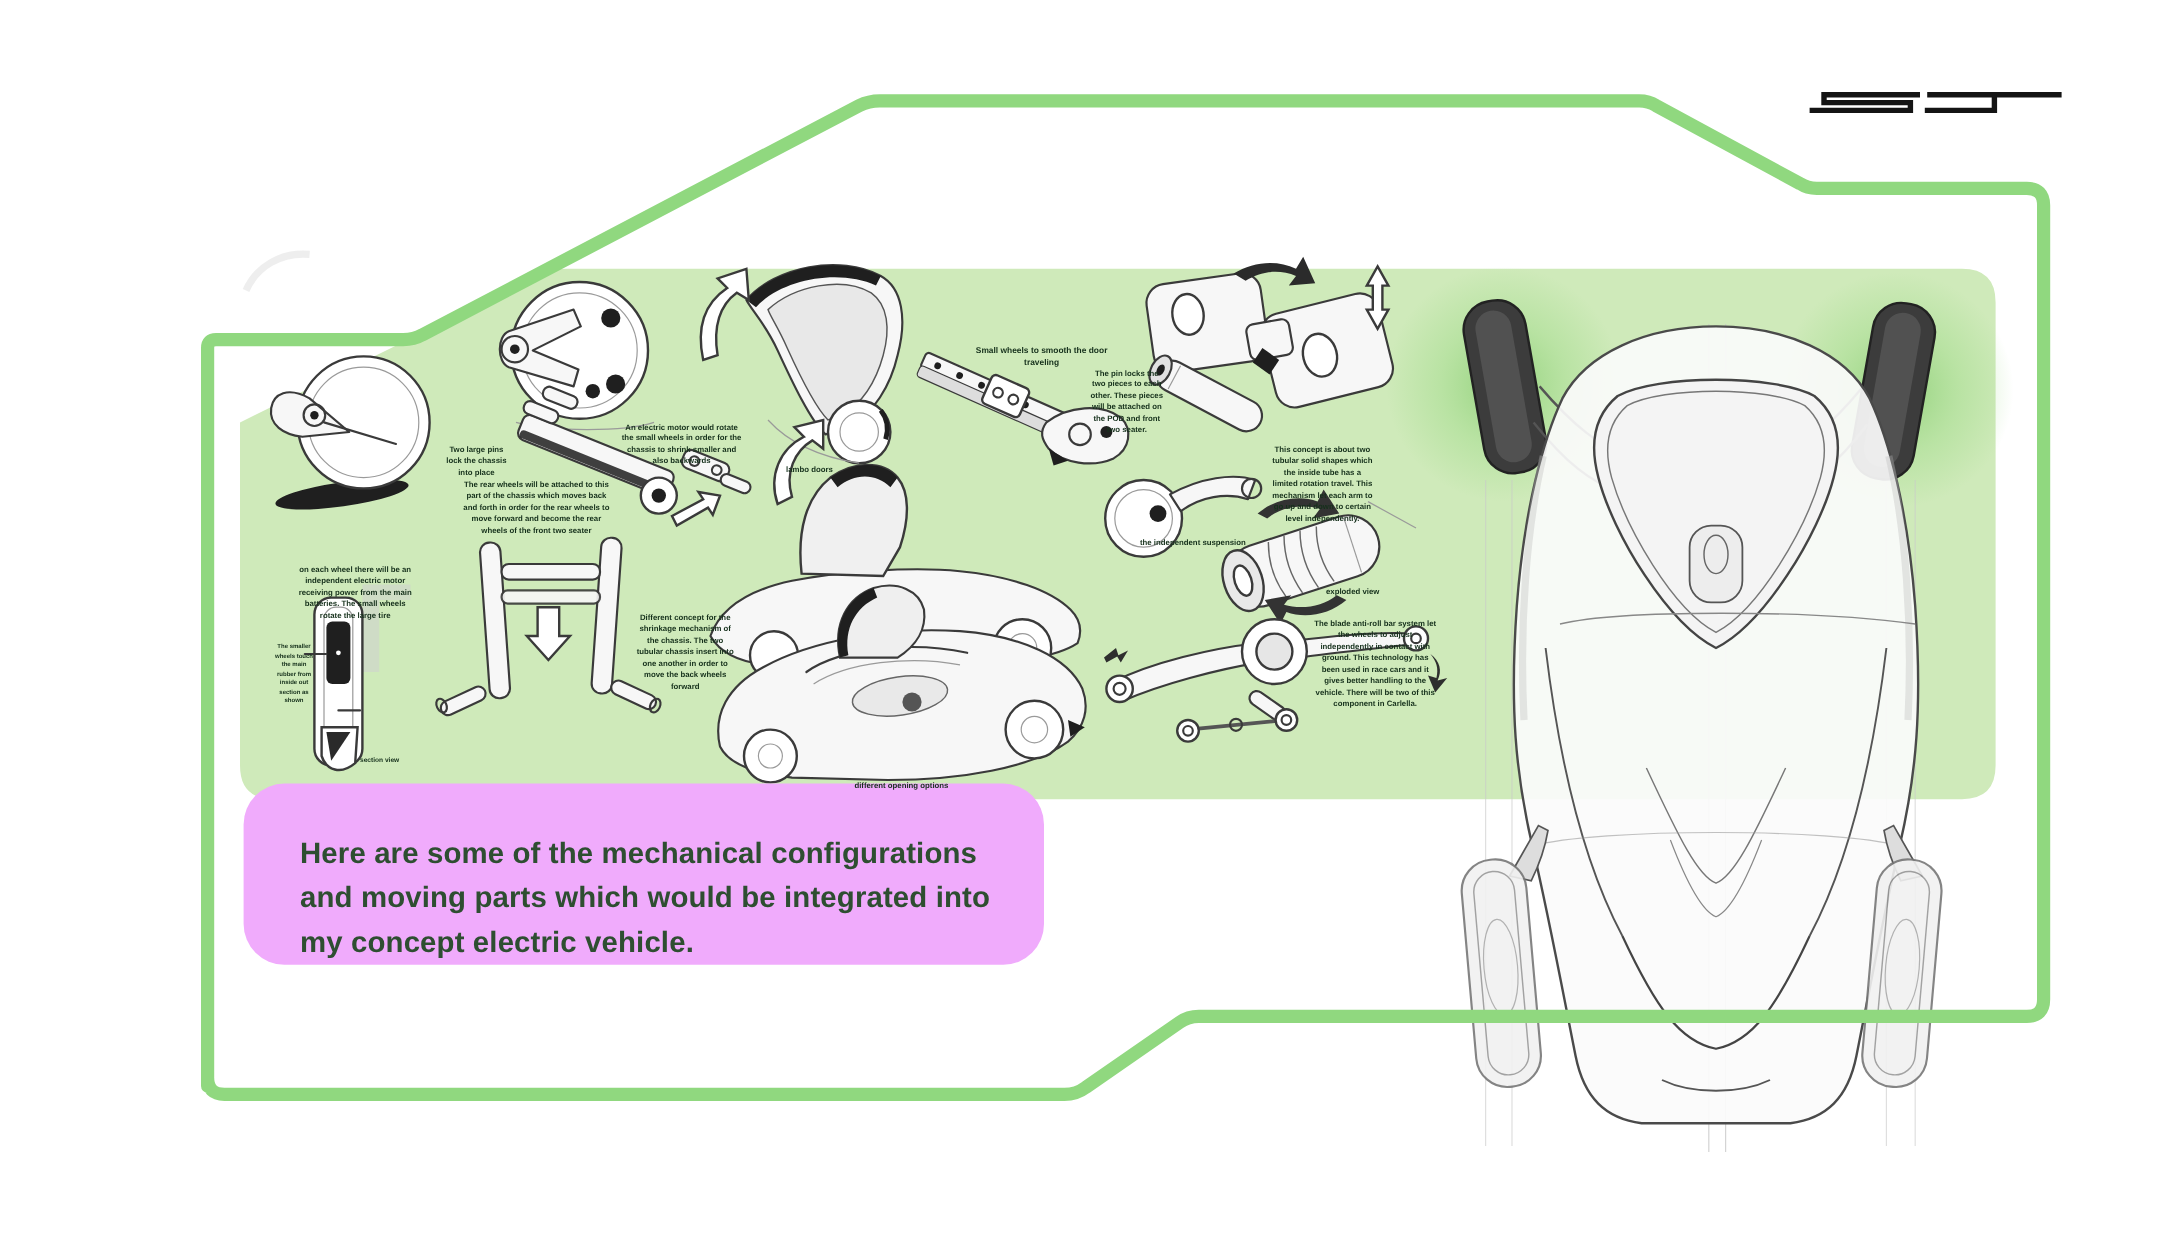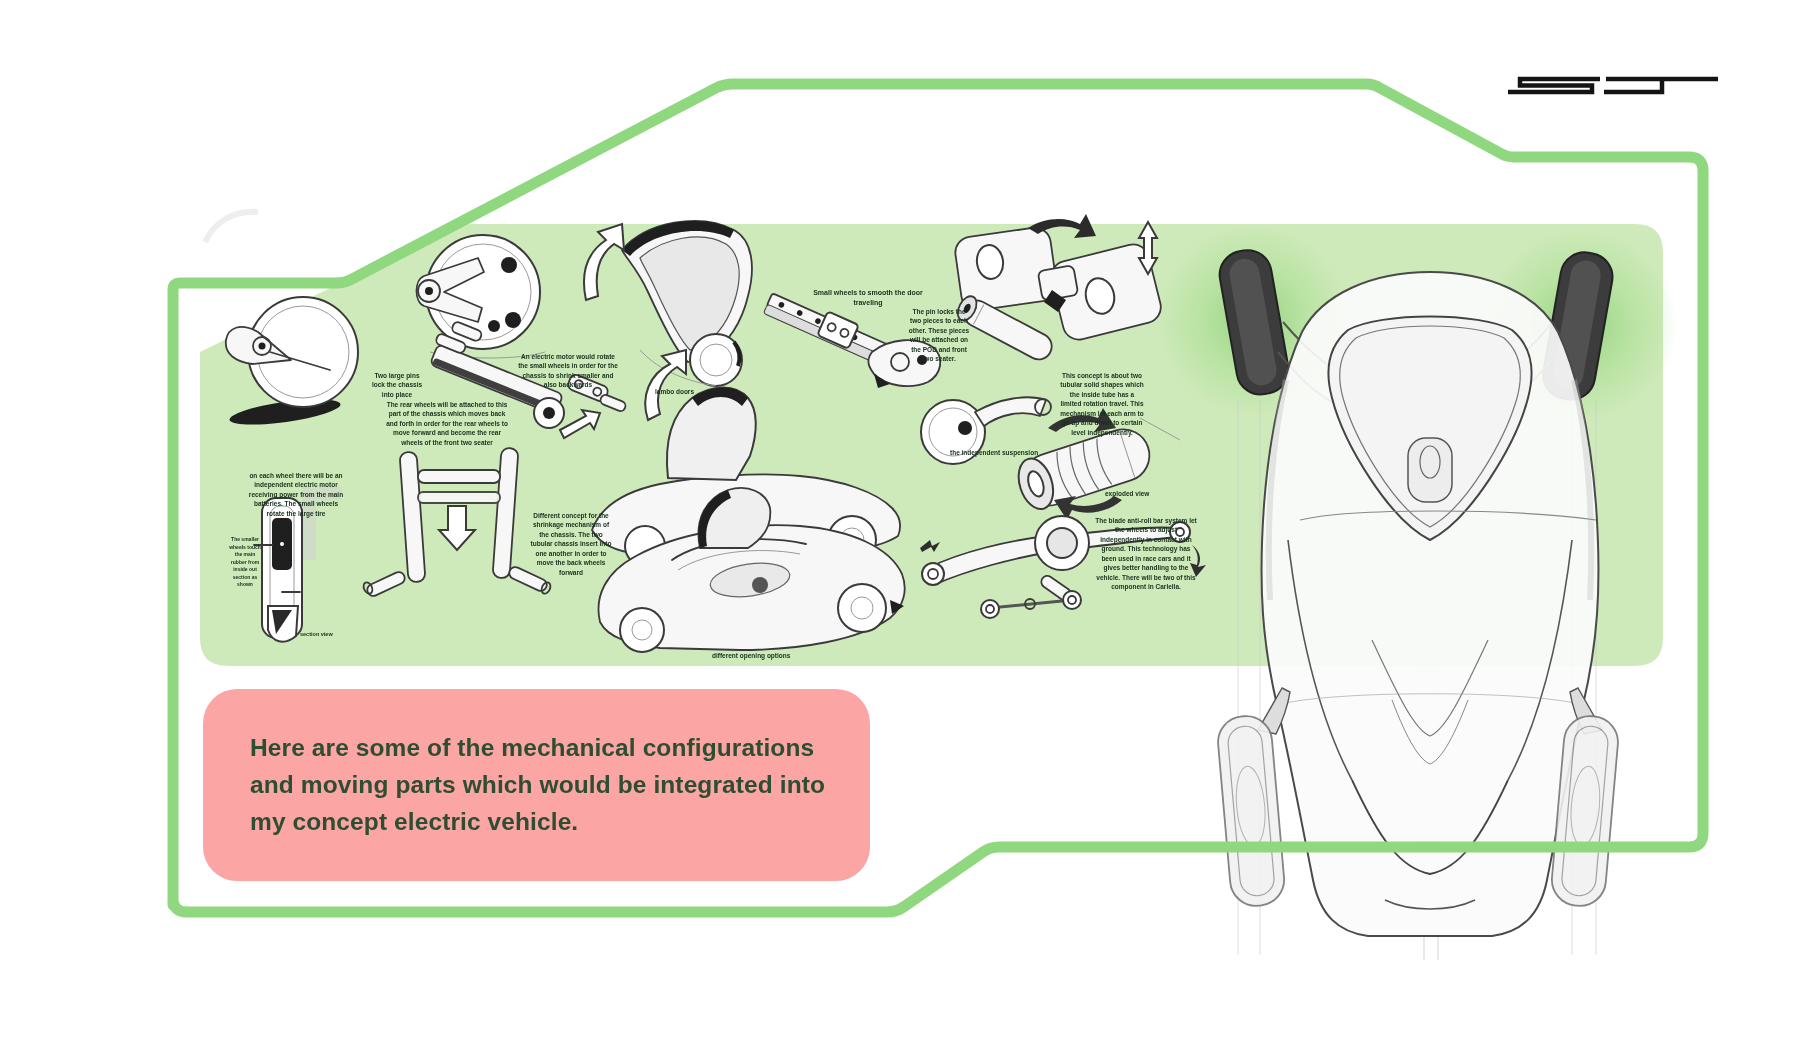--- a/index.html
+++ b/index.html
@@ -7,22 +7,22 @@
         font-family:"Liberation Sans",sans-serif;}
   .art{position:absolute;left:0;top:0;}
   
   .sk{stroke:#3a3a3a;fill:none;stroke-width:1.8;stroke-linecap:round;stroke-linejoin:round;}
   .skf{stroke:#3a3a3a;fill:#f7f7f7;stroke-width:1.8;stroke-linejoin:round;}
   .skw{stroke:#3a3a3a;fill:#ffffff;stroke-width:2;}
   .dark{fill:#1f1f1f;stroke:none;}
   .lt{stroke:#9a9a9a;fill:none;stroke-width:1;}
   .faint{stroke:#c9c9c9;fill:none;stroke-width:1;}
   
-  .intro-box{position:absolute;left:203px;top:689px;width:667px;height:192px;
-             background:#fca5a5;border-radius:34px;}
+  .intro-box{position:absolute;left:203px;top:653px;width:667px;height:151px;
+             background:#f0abfc;border-radius:34px;}
   .intro-box p{margin:40px 30px 0 47px;width:596px;font-size:24.5px;line-height:37px;
                font-weight:600;color:#2e4e31;letter-spacing:.1px;}
   
   .ann{position:absolute;font-size:6.5px;font-weight:700;color:#15301b;
        text-align:center;line-height:1.45;}
   .ann.nw{white-space:nowrap;}
   .ann.tiny{font-size:5px;line-height:1.5;}
   .ann.s55{font-size:5.5px;}
   .logo{position:absolute;left:1495px;top:68px;}
 </style>

